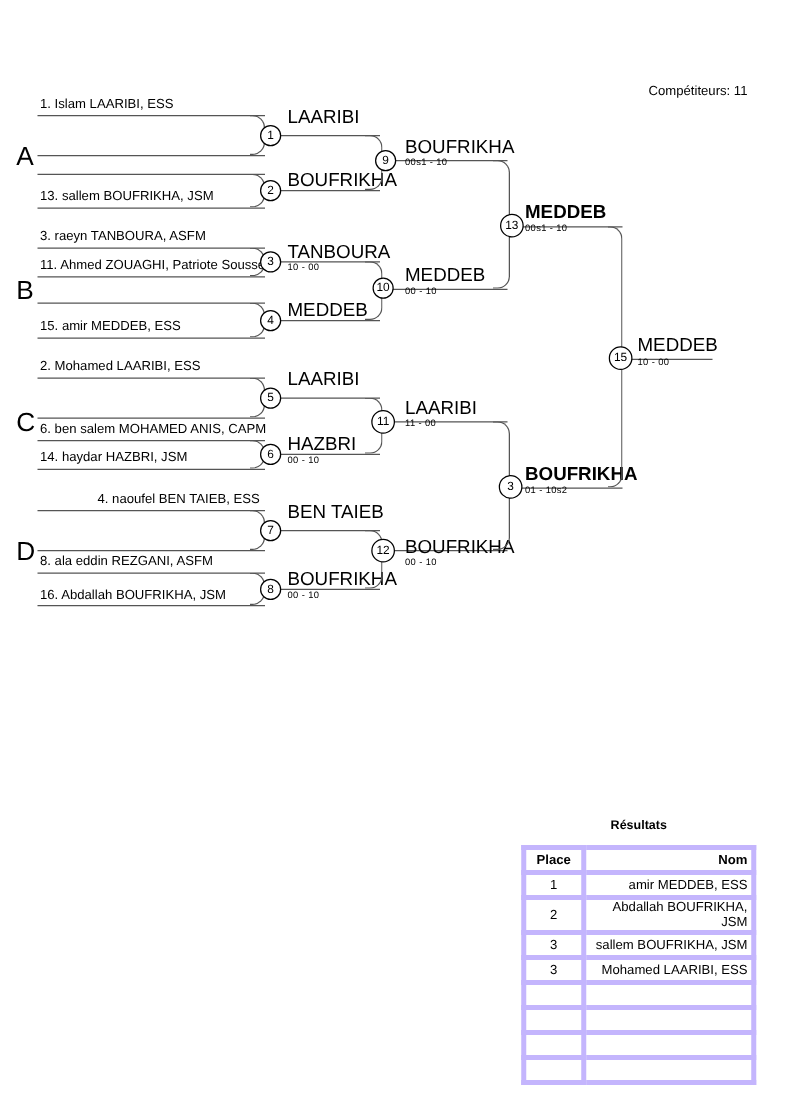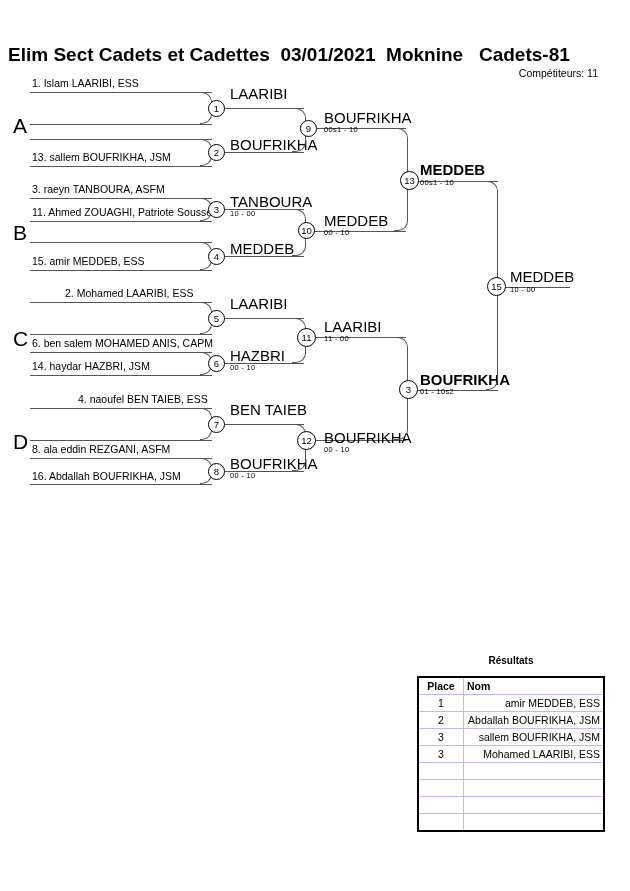--- a/index.html
+++ b/index.html
@@ -114,38 +114,37 @@
     position: absolute;
     left: 417px;
     top: 676px;
     width: 188px;
     border-collapse: collapse;
     border: 2px solid #000000;
     font-size: 10.5px;
     background: #ffffff;
   }
   table.results th, table.results td {
-    border: 1px solid #c4b5fd;
+    border: 4px solid #c4b5fd;
     height: 16px;
     padding: 0 3px;
   }
   table.results th { font-weight: bold; }
   table.results th.place, table.results td.place {
     width: 38px;
     text-align: center;
   }
-  table.results th.nom { text-align: left; }
+  table.results th.nom { text-align: right; }
   table.results td.nom { text-align: right; }
 </style>
 </head>
 <body>
 
 <div id="root">
 
-  <div class="title">Elim Sect Cadets et Cadettes  03/01/2021  Moknine   Cadets-81</div>
   <div class="competitors">Compétiteurs: 11</div>
 
   <div class="group-letter" style="left:13px; top:115px;">A</div>
   <div class="group-letter" style="left:13px; top:222px;">B</div>
   <div class="group-letter" style="left:13px; top:328px;">C</div>
   <div class="group-letter" style="left:13px; top:431px;">D</div>
 
   <div class="seed-label" style="left:32px; top:78px;">1. Islam LAARIBI, ESS</div>
   <div class="hline" style="left:30px; top:92px; width:182px;"></div>
   <div class="hline" style="left:30px; top:124px; width:182px;"></div>
@@ -191,21 +190,21 @@
   <div class="match-circle" style="left:298px; top:222px;">10</div>
   <div class="winner-name" style="left:324px; top:215px;">MEDDEB</div>
   <div class="score" style="left:324px; top:229px;">00 - 10</div>
 
   <div class="elbow" style="left:394px; top:128px; width:14px; height:103px; border-radius:0 10px 10px 0;"></div>
   <div class="hline" style="left:408px; top:181px; width:90px;"></div>
   <div class="match-circle wide" style="left:400px; top:171px;">13</div>
   <div class="winner-name bold" style="left:420px; top:164px;">MEDDEB</div>
   <div class="score" style="left:420px; top:179px;">00s1 - 10</div>
 
-  <div class="seed-label" style="left:32px; top:288px;margin-left:33px;">2. Mohamed LAARIBI, ESS</div>
+  <div class="seed-label" style="left:32px; top:288px;">2. Mohamed LAARIBI, ESS</div>
   <div class="hline" style="left:30px; top:302px; width:182px;"></div>
   <div class="hline" style="left:30px; top:334px; width:182px;"></div>
   <div class="elbow" style="left:200px; top:302px; width:12px; height:32px; border-radius:0 10px 10px 0;"></div>
   <div class="hline" style="left:212px; top:318px; width:92px;"></div>
   <div class="match-circle" style="left:208px; top:310px;">5</div>
   <div class="winner-name" style="left:230px; top:298px;">LAARIBI</div>
 
   <div class="seed-label" style="left:32px; top:338px;">6. ben salem MOHAMED ANIS, CAPM</div>
   <div class="hline" style="left:30px; top:352px; width:182px;"></div>
   <div class="seed-label" style="left:32px; top:361px;">14. haydar HAZBRI, JSM</div>

